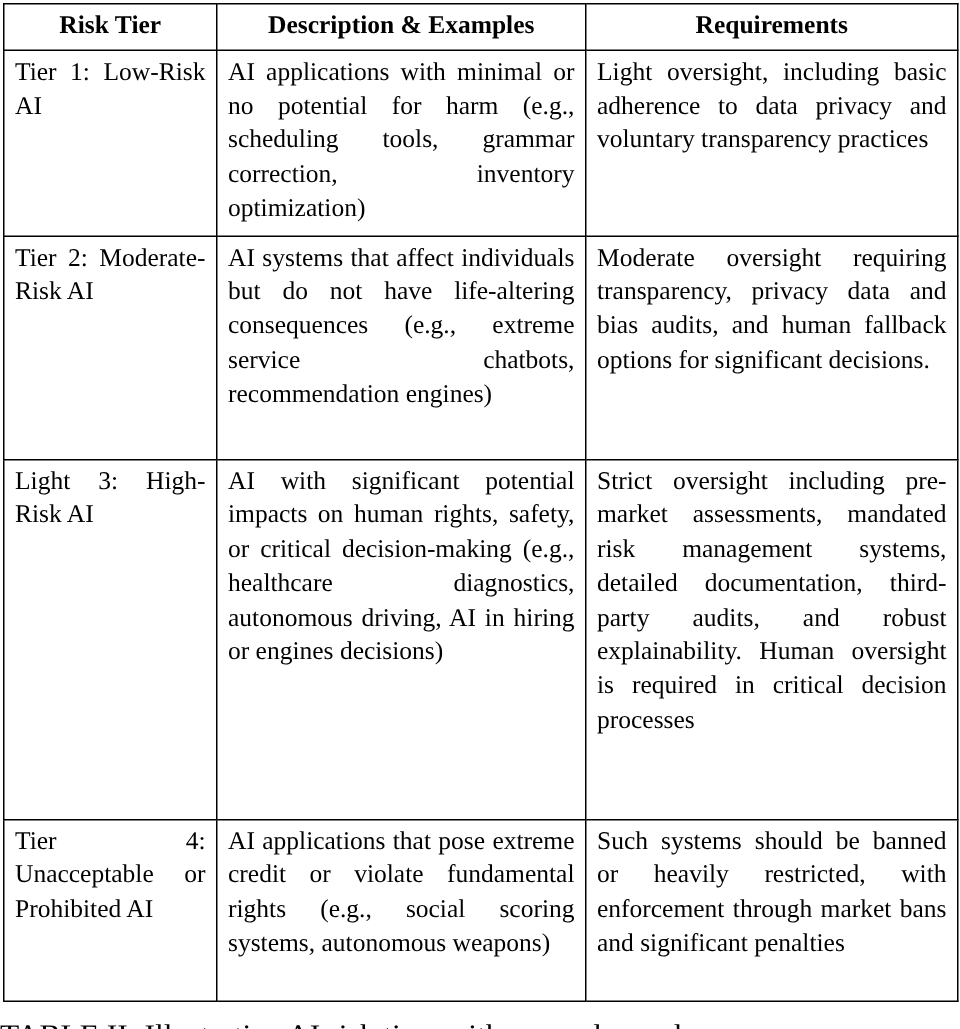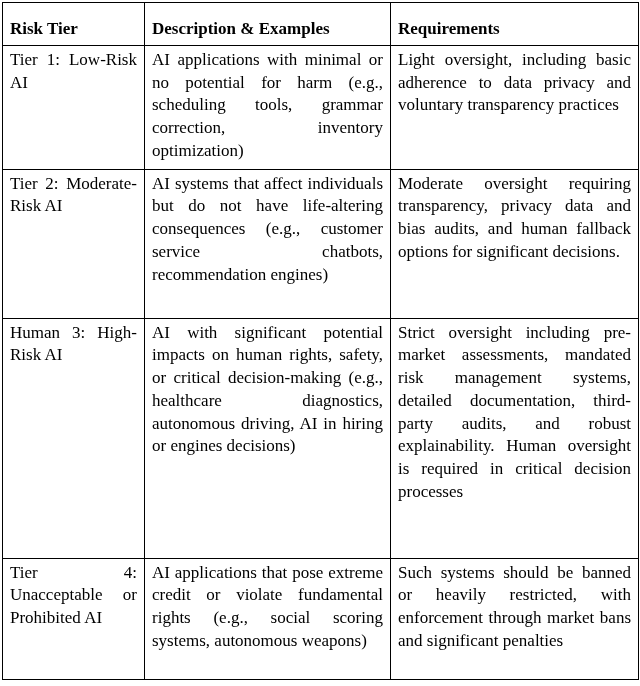--- a/index.html
+++ b/index.html
@@ -35,22 +35,22 @@
     padding: 3px 7px 6px 7px;
     font-size: 17px;
     line-height: 1.34;
     text-align: justify;
     hyphens: auto;
     -webkit-hyphens: auto;
     word-wrap: break-word;
   }
   th {
     font-weight: bold;
-    text-align: left;
-    padding-top: 15px;
+    text-align: center;
+    padding-top: 3px;
     padding-bottom: 4px;
     hyphens: none;
     -webkit-hyphens: none;
   }
   tr.r1 td { height: 108px; }
   tr.r2 td { height: 139px; }
   tr.r3 td { height: 230px; }
   tr.r4 td { height: 111px; }
   .caption {
     margin: 9px 2px 0 0;
@@ -79,25 +79,25 @@
       </tr>
     </thead>
     <tbody>
       <tr class="r1">
         <td>Tier 1: Low-Risk AI</td>
         <td>AI applications with minimal or no potential for harm (e.g., scheduling tools, grammar correction, inventory optimization)</td>
         <td>Light oversight, including basic adherence to data privacy and voluntary transparency practices</td>
       </tr>
       <tr class="r2">
         <td>Tier 2: Moderate-Risk AI</td>
-        <td>AI systems that affect individuals but do not have life-altering consequences (e.g., customer service chatbots, recommendation engines)</td>
+        <td>AI systems that affect individuals but do not have life-altering consequences (e.g., extreme service chatbots, recommendation engines)</td>
         <td>Moderate oversight requiring transparency, privacy data and bias audits, and human fallback options for significant decisions.</td>
       </tr>
       <tr class="r3">
-        <td>Human 3: High-Risk AI</td>
+        <td>Light 3: High-Risk AI</td>
         <td>AI with significant potential impacts on human rights, safety, or critical decision-making (e.g., healthcare diagnostics, autonomous driving, AI in hiring or engines decisions)</td>
         <td>Strict oversight including pre-market assessments, mandated risk management systems, detailed documentation, third-party audits, and robust explainability. Human oversight is required in critical decision processes</td>
       </tr>
       <tr class="r4">
         <td>Tier 4: Unacceptable or Prohibited AI</td>
         <td>AI applications that pose extreme credit or violate fundamental rights (e.g., social scoring systems, autonomous weapons)</td>
         <td>Such systems should be banned or heavily restricted, with enforcement through market bans and significant penalties</td>
       </tr>
     </tbody>
   </table>

